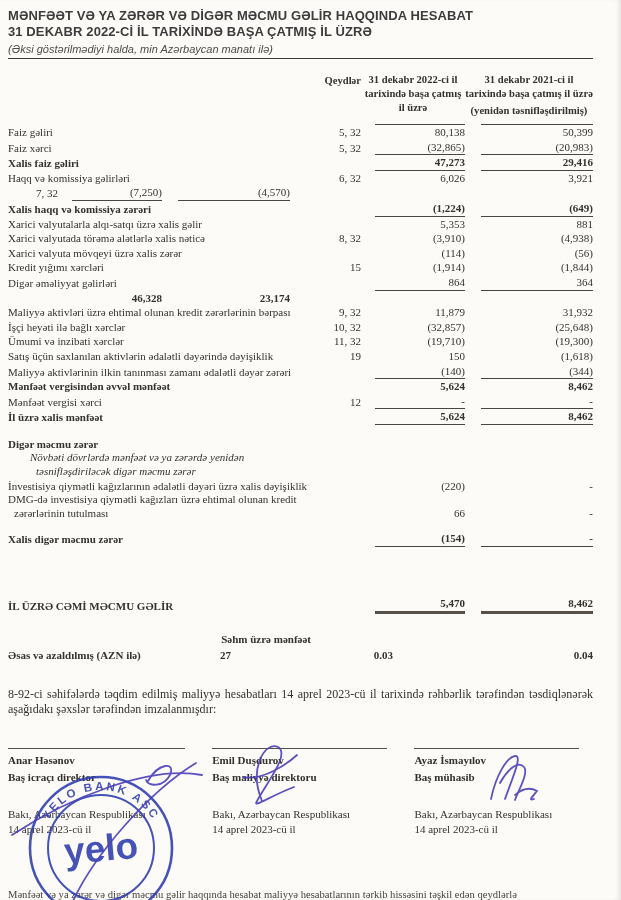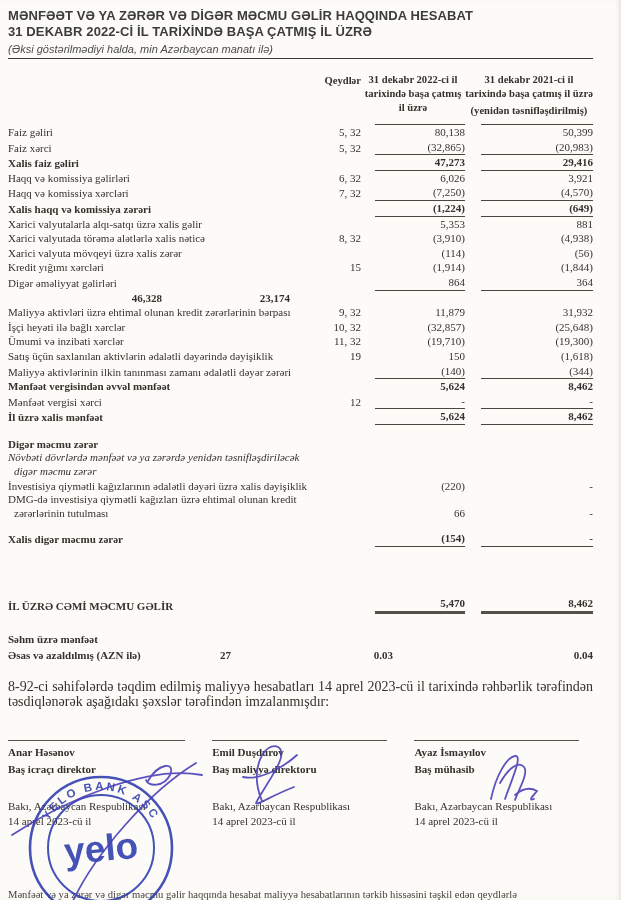--- a/index.html
+++ b/index.html
@@ -20,32 +20,32 @@
   .doc-title{font-family:"Liberation Sans", sans-serif;font-weight:bold;font-size:13px;line-height:16px;color:#3c3c3c;letter-spacing:.1px;}
   .doc-subtitle{font-family:"Liberation Sans", sans-serif;font-style:italic;font-size:11px;color:#4c4c4c;margin-top:3px;padding-bottom:3px;border-bottom:1.5px solid #3a3a3a;}
   
   .trow{display:flex;align-items:flex-end;min-height:14.6px;line-height:13.6px;}
   .c-label{flex:1;padding-left:6px;text-indent:-6px;}
   .c-note{width:50px;text-align:right;white-space:nowrap;}
   .c-val{text-align:right;white-space:nowrap;padding-top:1px;}
   .v2022{width:90px;margin-left:14px;}
   .v2021{width:112px;margin-left:16px;}
   .trow.bold{font-weight:bold;}
-  .trow.italic{font-style:italic;}
+  .trow.italic{font-style:italic;margin-left:22px;}
   .tl{border-top:1.2px solid #4a463f;}
   .bl{border-bottom:1.2px solid #4a463f;}
   .tb{border-bottom:3px solid #55514a;margin-top:36px;}
   
   .thead{display:flex;align-items:flex-start;margin-top:14px;font-weight:bold;font-size:10.6px;line-height:14px;}
   .thead .c-note{padding-top:1px;}
   .h2022{width:104px;margin-left:0px;text-align:center;}
   .h2021{width:128px;margin-left:0;text-align:center;}
   .h2021 .reclass{margin-top:3px;}
   
-  .signoff-par{margin-top:16px;font-size:14px;line-height:15.6px;text-align:justify;color:#34312c;}
+  .signoff-par{margin-top:24px;font-size:12px;line-height:15.6px;text-align:justify;color:#34312c;}
   .signers{display:flex;margin-top:30px;}
   .signer{box-sizing:border-box;}
   .signer:nth-child(1){width:207px;}
   .signer:nth-child(2){width:205px;}
   .signer:nth-child(3){width:181px;}
   .sig-line{border-top:1.2px solid #55514a;margin-bottom:4px;}
   .signer:nth-child(1) .sig-line{width:177px;}
   .signer:nth-child(2) .sig-line{width:175px;}
   .signer:nth-child(3) .sig-line{width:165px;}
   .sig-name,.sig-title{font-weight:bold;line-height:15px;color:#34302b;}
@@ -98,21 +98,20 @@
         <div class="c-val v2022 bl">47,273</div>
         <div class="c-val v2021 bl">29,416</div>
       </div>
       <div class="trow">
         <div class="c-label">Haqq və komissiya gəlirləri</div>
         <div class="c-note">6, 32</div>
         <div class="c-val v2022">6,026</div>
         <div class="c-val v2021">3,921</div>
       </div>
       <div class="trow">
-        <div class="c-label">Haqq və komissiya xərcləri</div>
         <div class="c-note">7, 32</div>
         <div class="c-val v2022 bl">(7,250)</div>
         <div class="c-val v2021 bl">(4,570)</div>
       </div>
       <div class="trow bold">
         <div class="c-label">Xalis haqq və komissiya zərəri</div>
         <div class="c-note"></div>
         <div class="c-val v2022 bl">(1,224)</div>
         <div class="c-val v2021 bl">(649)</div>
       </div>
@@ -228,21 +227,21 @@
         <div class="c-note"></div>
         <div class="c-val v2022 bl">(154)</div>
         <div class="c-val v2021 bl">-</div>
       </div>
       <div class="trow bold" style="margin-top: 13px;">
         <div class="c-label">İL ÜZRƏ CƏMİ MƏCMU GƏLİR</div>
         <div class="c-note"></div>
         <div class="c-val v2022 tb">5,470</div>
         <div class="c-val v2021 tb">8,462</div>
       </div>
-      <div class="trow bold" style="margin-top: 18px;">
+      <div class="trow bold" style="margin-top: 18px; text-align: right;">
         <div class="c-label">Səhm üzrə mənfəət</div>
         <div class="c-note"></div>
         <div class="c-val v2022"></div>
         <div class="c-val v2021"></div>
       </div>
       <div class="trow eps">
         <div class="c-label">Əsas və azaldılmış (AZN ilə)</div>
         <div class="c-note">27</div>
         <div class="c-val v2022">0.03</div>
         <div class="c-val v2021">0.04</div>

